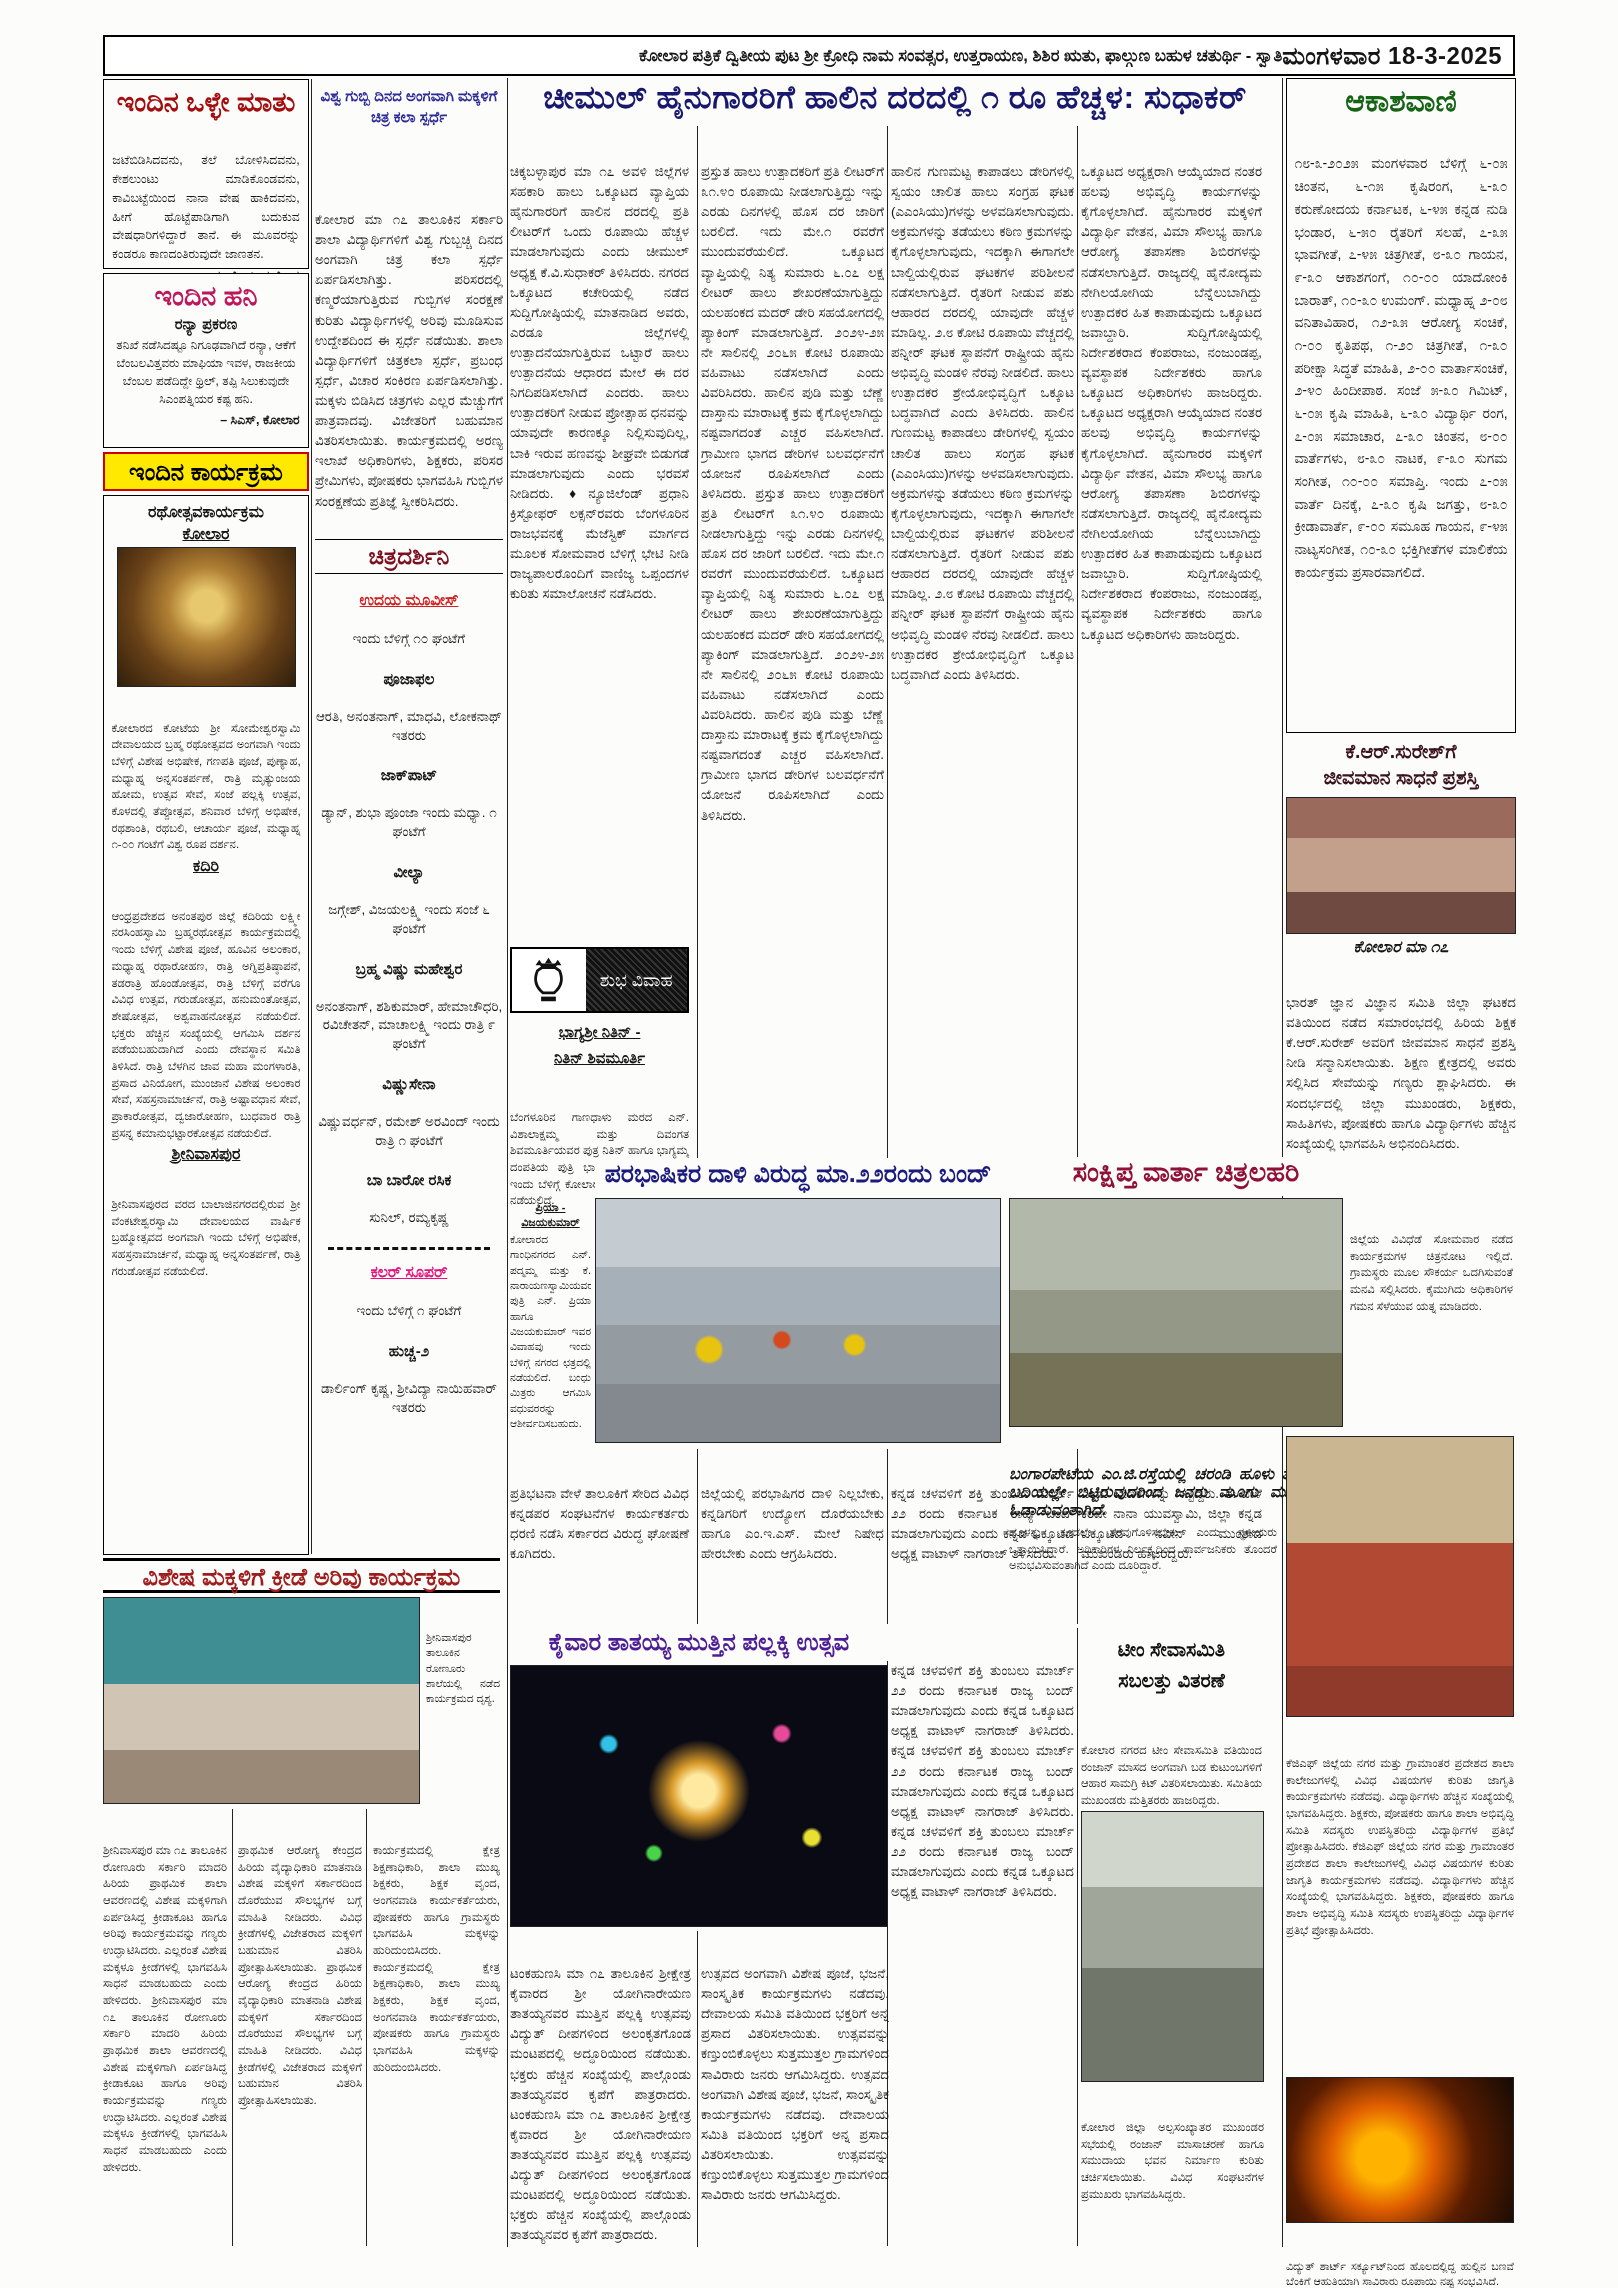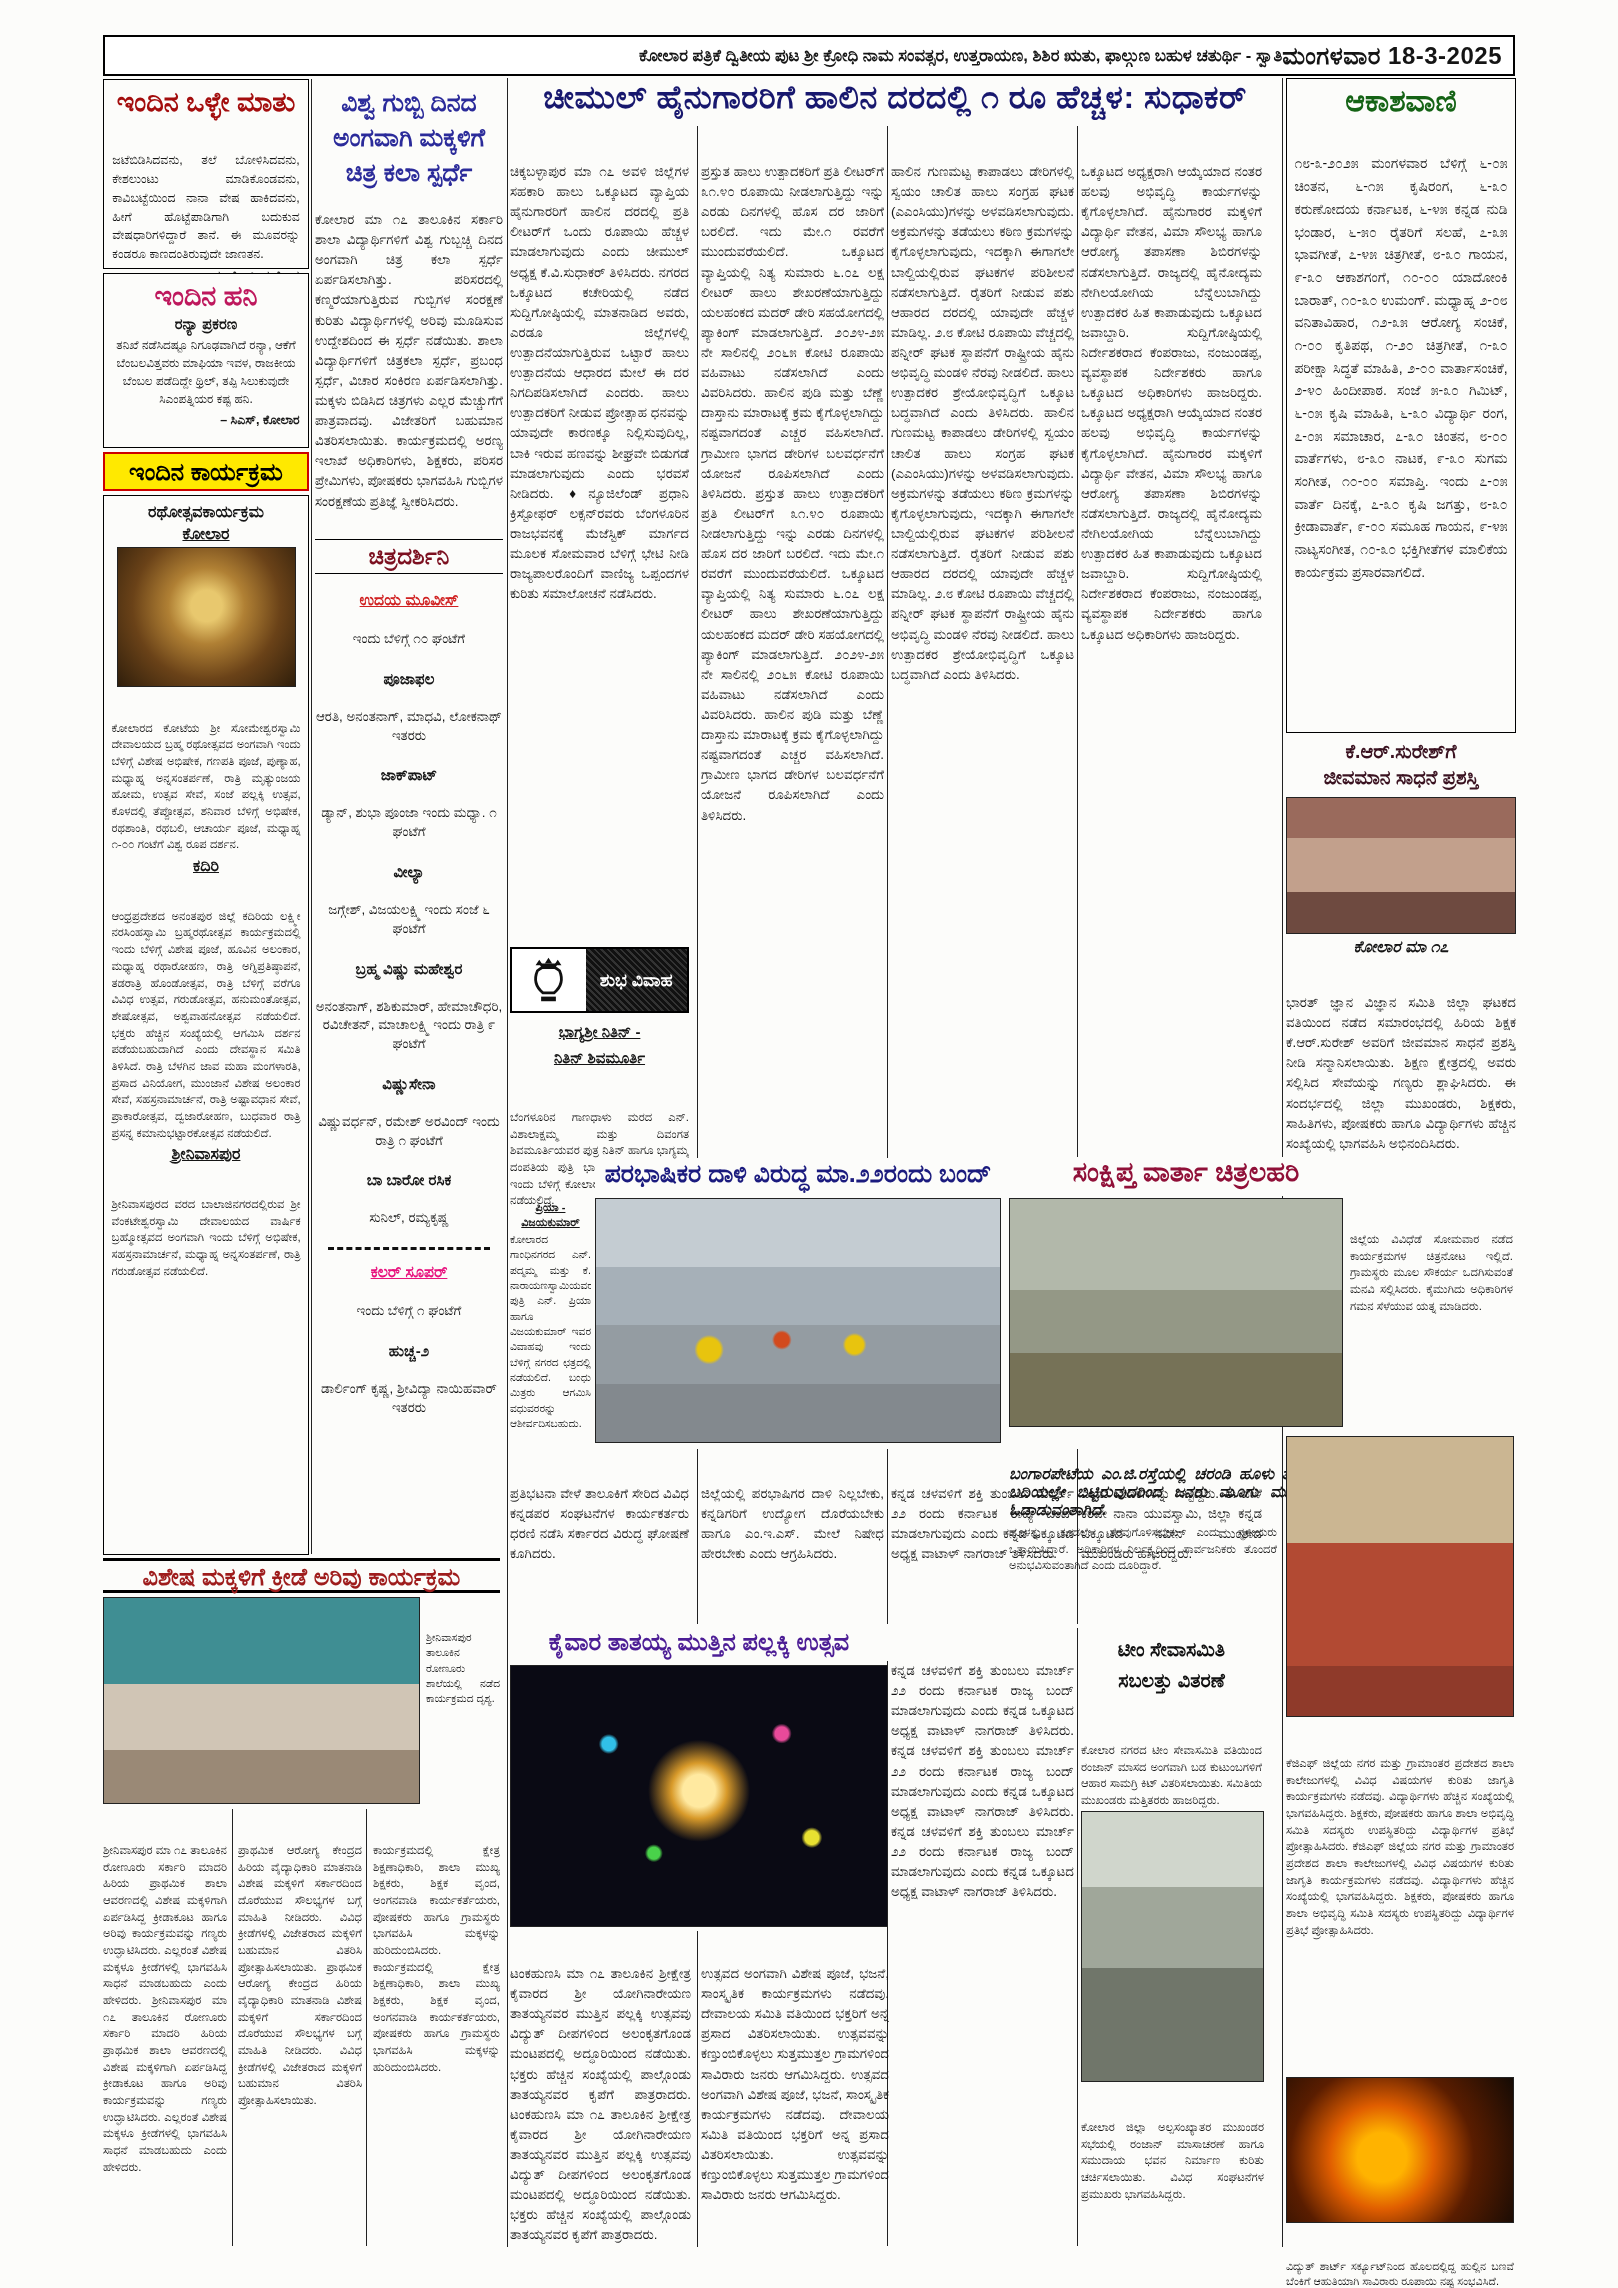--- a/index.html
+++ b/index.html
@@ -18,21 +18,21 @@
   .masthead .mh-date{font-weight:800;font-size:24px;letter-spacing:0.5px;}
   .t-goodword{color:#a30d0d;font-weight:800;font-size:27px;text-align:center;margin:1.8px 0 5.5px;}
   .t-hani{color:#be185d;font-weight:800;font-size:27px;text-align:center;margin:1.8px 0 3.7px;}
   .byline{text-align:right;font-weight:bold;font-size:12.5px;margin-top:5.5px;}
   .banner{background:#ffe900;border:2.8px solid #cc0000;display:flex;align-items:center;justify-content:center;
           font-weight:800;font-size:24px;color:#000;z-index:3;}
   .subhead{font-weight:bold;font-size:16px;text-align:center;margin:3.7px 0 1.8px;}
   .u{text-decoration:underline;}
   .photo{z-index:4;border:1.8px solid #222;}
   .cap{font-size:16px;font-weight:bold;text-align:center;z-index:3;font-style:italic;}
-  .h-sparrow{color:#2b2b9a;font-weight:800;font-size:25px;line-height:1.4;text-align:center;z-index:2;}
+  .h-sparrow{color:#2b2b9a;font-weight:800;font-size:15px;line-height:1.4;text-align:center;z-index:2;}
   .h-big{color:#18186e;font-weight:800;font-size:32px;text-align:center;letter-spacing:0.5px;z-index:2;}
   .h-bund{color:#1b1b7e;font-weight:800;font-size:25px;text-align:center;background:#fcfcfa;z-index:3;}
   .h-chitralahari{color:#901038;font-weight:800;font-size:27px;text-align:center;background:#fcfcfa;z-index:3;}
   .h-kaivara{color:#4c1d95;font-weight:800;font-size:24px;text-align:center;background:#fcfcfa;z-index:3;}
   .h-kids{color:#9e1c1c;font-weight:800;font-size:24px;text-align:center;border-top:3.7px solid #000;
           border-bottom:3.7px solid #000;background:#fcfcfa;z-index:3;padding-top:1.8px;}
   .h-chitradarshini{color:#7c1020;font-weight:800;font-size:23px;text-align:center;
           border-top:1.8px solid #000;border-bottom:1.8px solid #000;background:#fcfcfa;z-index:2;padding-top:2.8px;}
   .h-akashavani{color:#156315;font-weight:800;font-size:30px;text-align:center;margin:1.8px 0 5.5px;}
   .h-suresh{font-weight:800;font-size:19.4px;line-height:1.35;text-align:center;color:#3a1220;z-index:2;}
@@ -58,21 +58,21 @@
       radial-gradient(circle at 50% 48%,#ffe9a0 0 7%,#d89a2a 12%,rgba(0,0,0,0) 22%),
       radial-gradient(circle at 26% 30%,#31c0e8 0 2%,rgba(0,0,0,0) 3%),
       radial-gradient(circle at 72% 26%,#e84a9a 0 2%,rgba(0,0,0,0) 3%),
       radial-gradient(circle at 38% 72%,#49d24a 0 2%,rgba(0,0,0,0) 3%),
       radial-gradient(circle at 80% 66%,#e8e131 0 2%,rgba(0,0,0,0) 3%),
       #0a0a14;}
   .ph-community{background:linear-gradient(180deg,#d0d6cc 0 28%,#a0a79a 28% 58%,#70766a 58%);}
   .ph-fire{background:radial-gradient(circle at 42% 55%,#ffb300 0 16%,#e05e00 34%,#5a1d00 60%,#140a04 100%);}
   .emblem{border:2.8px solid #000;display:flex;z-index:3;background:#fff;}
   .emblem .em-icon{width:42%;display:flex;align-items:center;justify-content:center;background:#fff;}
-  .emblem .em-text{flex:1;display:flex;align-items:center;justify-content:center;color:#fff;font-weight:700;
+  .emblem .em-text{flex:1;display:flex;align-items:center;justify-content:center;color:#fff;font-weight:400;
       font-size:17.5px;background:repeating-linear-gradient(45deg,#111 0 2.8px,#333 2.8px 4.6px);}
 </style>
 </head>
 <body>
 
 <div class="sheet">
 
   <div class="vr" style="left:311px;top:79px;height:1475px;"></div>
   <div class="vr" style="left:507px;top:78px;height:2169px;"></div>
   <div class="vr" style="left:697px;top:126px;height:1032px;"></div>

